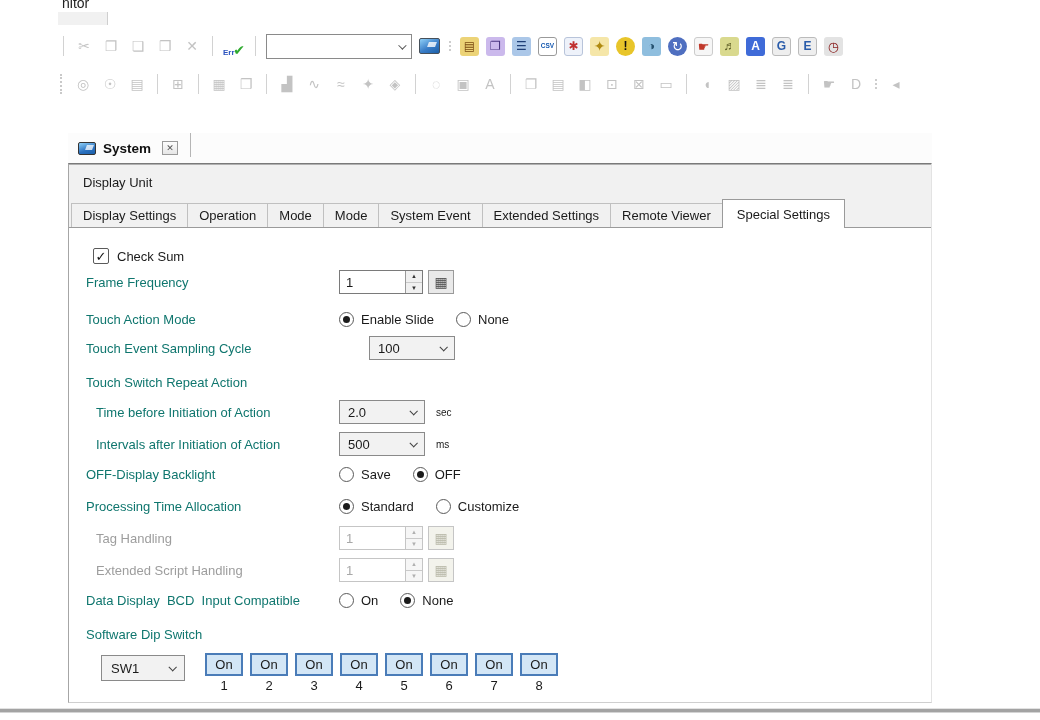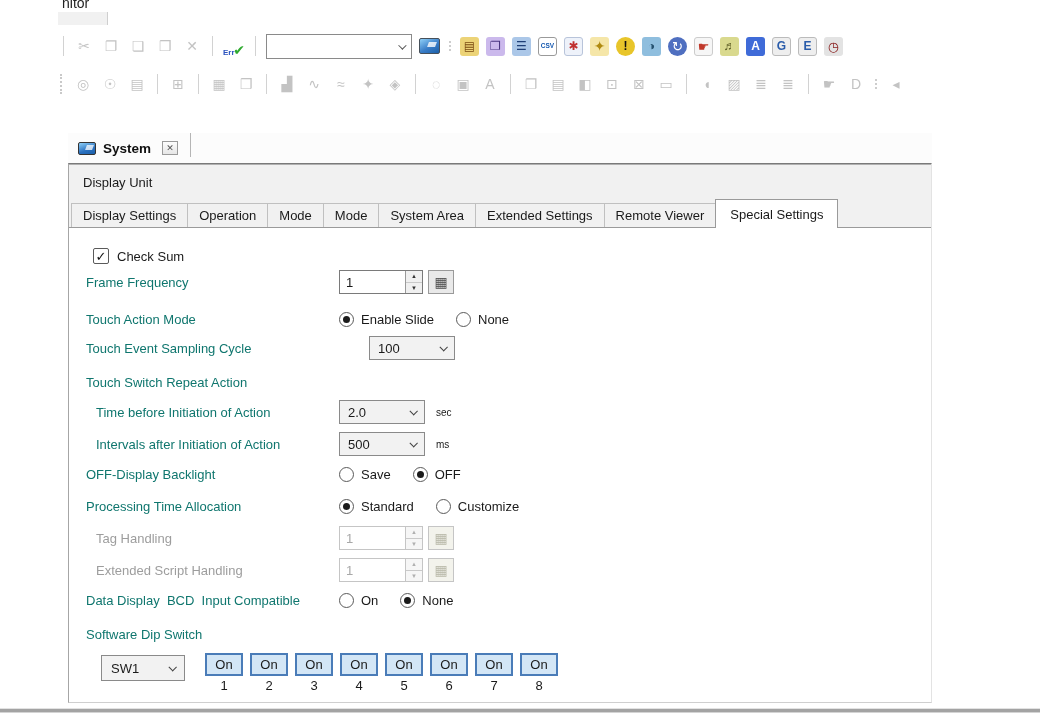--- a/index.html
+++ b/index.html
@@ -239,21 +239,21 @@
 </div>
 
 <div class="panel">
   <div class="phead">
     <div class="punit">Display Unit</div>
     <div class="tabstrip">
       <div class="tab">Display Settings</div>
       <div class="tab">Operation</div>
       <div class="tab">Mode</div>
       <div class="tab">Mode</div>
-      <div class="tab">System Area</div>
+      <div class="tab">System Event</div>
       <div class="tab">Extended Settings</div>
       <div class="tab">Remote Viewer</div>
       <div class="tab active">Special Settings</div>
     </div>
   </div>
 
   <div class="frow" style="top:79px; left:24px;">
     <span class="chk">✓</span>
     <span>Check Sum</span>
   </div>

